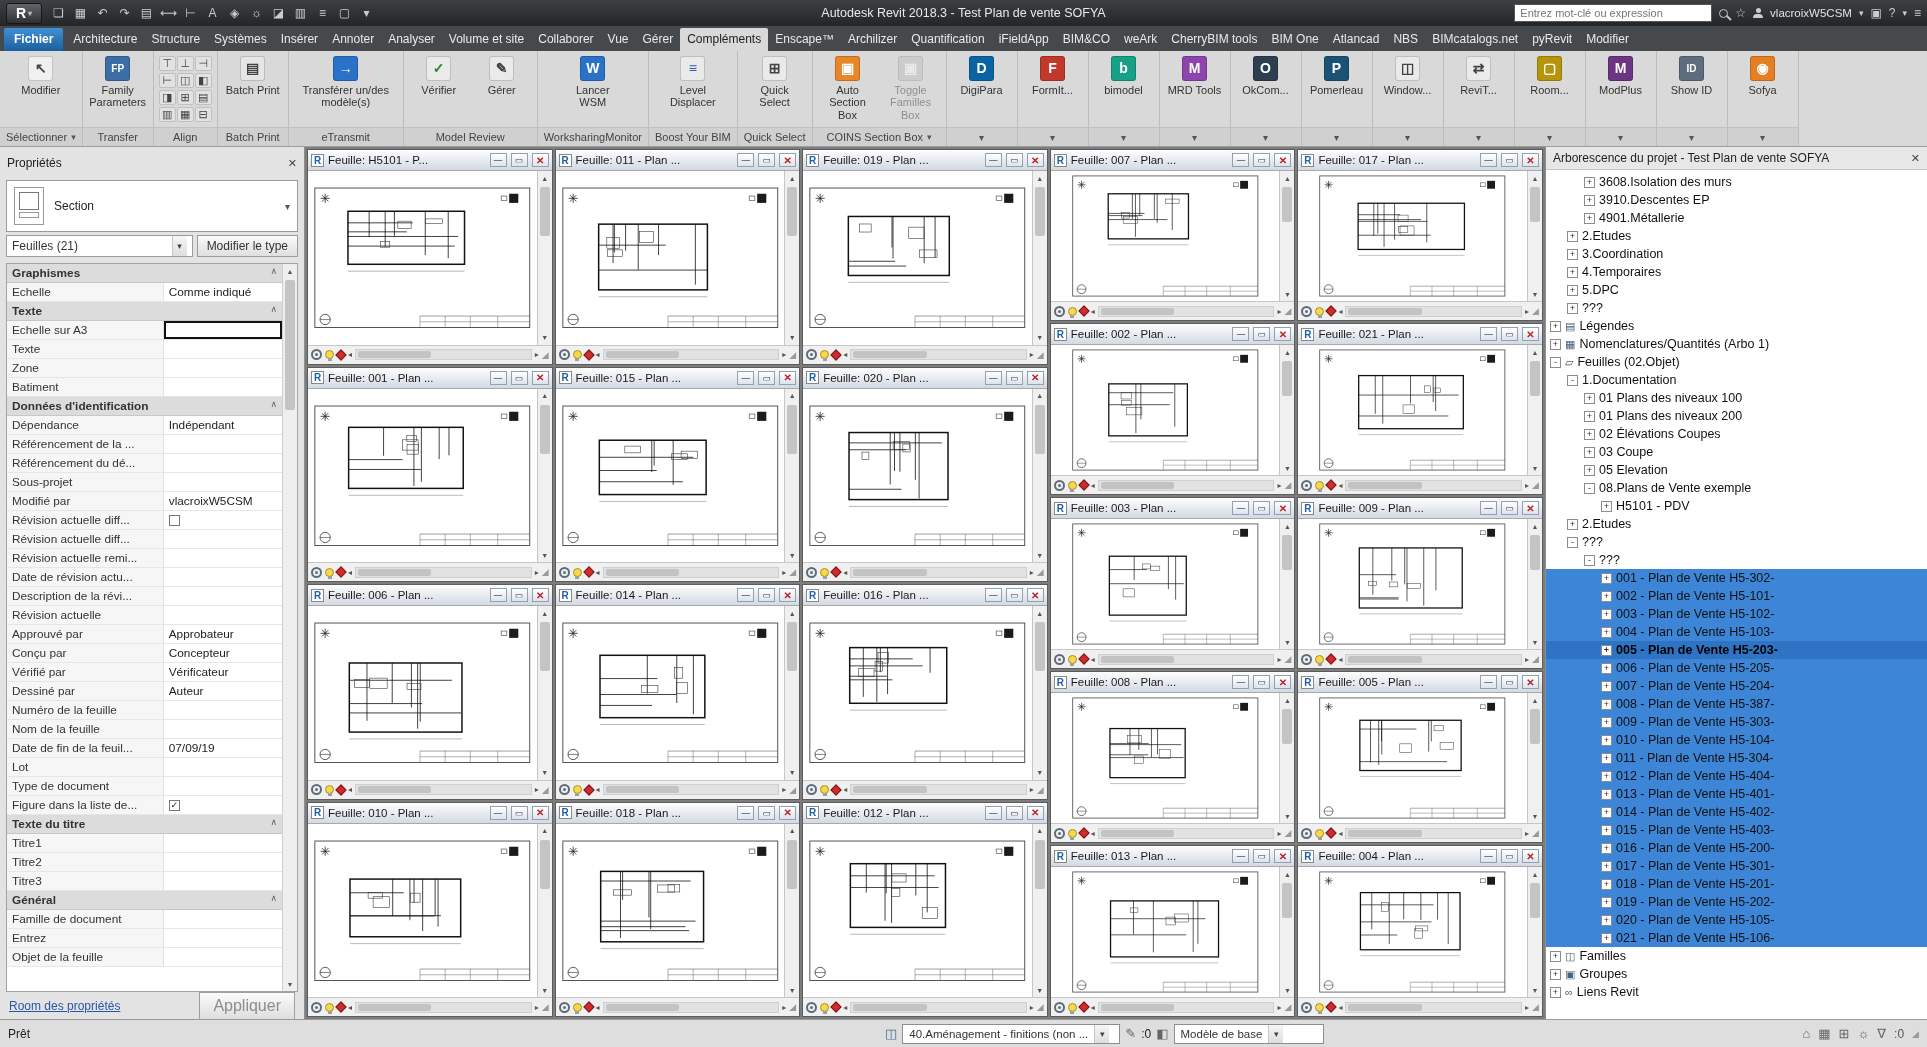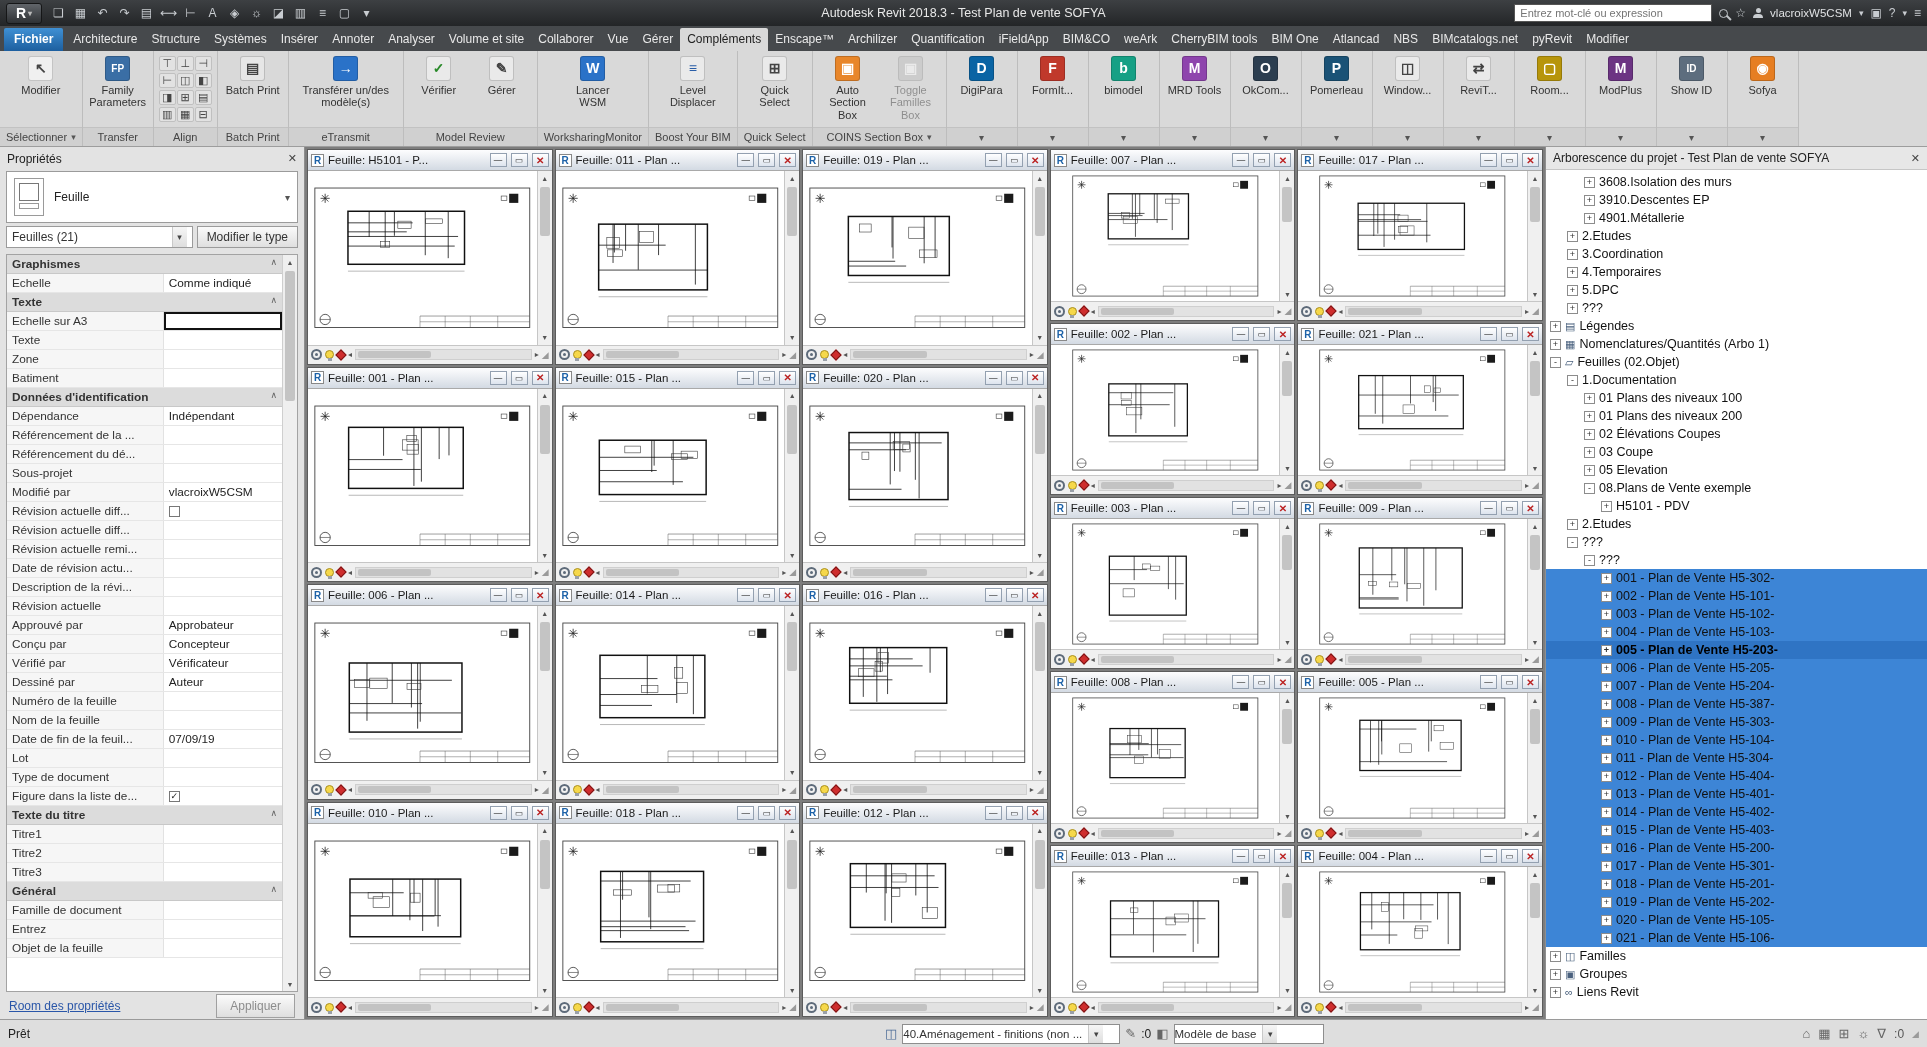--- a/index.html
+++ b/index.html
@@ -42,21 +42,21 @@
   .bicon{width:25px;height:25px;border-radius:3px;display:flex;align-items:center;justify-content:center;font-size:14px;font-weight:bold;border:1px solid rgba(0,0,0,.18)}
   .blabel{white-space:normal}
   .align-grid{display:grid;grid-template-columns:repeat(3,17px);grid-auto-rows:16px;gap:1px;padding-top:5px}
   .alignbtn{display:flex;align-items:center;justify-content:center;font-size:11px;color:#444;background:#e2e2e2;border:1px solid #c0c0c0;border-radius:2px}
 
   
   .workspace{flex:1;display:flex;min-height:0}
 
   
   .props{width:305px;background:#e3e3e3;border-right:1px solid #8f8f8f;display:flex;flex-direction:column;min-height:0}
-  .props-title{height:23px;display:flex;align-items:center;padding:0 7px;font-size:12px;color:#222}
+  .props-title{height:32px;display:flex;align-items:center;padding:0 7px;font-size:12px;color:#222}
   .props-title .x{margin-left:auto;color:#444;font-size:11px}
   .type-selector{margin:1px 6px 0;height:52px;background:#fff;border:1px solid #9b9b9b;display:flex;align-items:center;gap:10px;padding:0 7px}
   .sheetimg{width:30px;height:38px;background:#fff;border:1px solid #9a9a9a;position:relative}
   .sheetimg::before{content:"";position:absolute;inset:4px 4px 14px 4px;border:1px solid #777}
   .sheetimg::after{content:"";position:absolute;left:4px;right:4px;bottom:6px;height:4px;border:1px solid #999}
   .ts-chev{margin-left:auto;color:#555;font-size:10px;align-self:center}
   .combo-row{display:flex;margin:3px 6px;gap:4px;height:22px}
   .combo{flex:1;background:#fff;border:1px solid #9b9b9b;display:flex;align-items:center;padding:0 5px;font-size:12px;color:#333}
   .combo .dd{margin-left:auto;width:15px;height:100%;display:flex;align-items:center;justify-content:center;border-left:1px solid #c9c9c9;background:linear-gradient(#f6f6f6,#dedede);font-size:9px;color:#444}
   .modtype{flex:0 0 auto;border:1px solid #9b9b9b;background:linear-gradient(#fafafa,#dfdfdf);padding:0 9px;display:flex;align-items:center;font-size:12px;color:#333}
@@ -68,21 +68,21 @@
   .prow.editing .pval{border:2px solid #111;padding:0 3px}
   .pcheck{width:11px;height:11px;border:1px solid #777;background:#fff;display:inline-flex;align-items:center;justify-content:center;font-size:9px;color:#222}
   .psec{display:flex;height:19px;background:#dcdcdc;font-weight:bold;color:#333;padding:2px 5px;border-bottom:1px solid #c8c8c8;font-size:11.8px}
   .pcol{margin-left:auto;font-weight:normal;color:#666;font-size:9px}
   .pscroll{width:15px;background:#efefef;border-left:1px solid #cfcfcf;display:flex;flex-direction:column;align-items:center}
   .sarrow{height:14px;font-size:7px;color:#555;display:flex;align-items:center}
   .strack{flex:1;width:100%;position:relative}
   .sthumb{position:absolute;left:2px;right:2px;background:#c4c4c4;border-radius:2px}
   .props-footer{height:27px;display:flex;align-items:center;justify-content:space-between;padding:3px 9px}
   .helplink{color:#2a56a8;text-decoration:underline;font-size:12px}
-  .applybtn{border:1px solid #a0a0a0;background:linear-gradient(#fbfbfb,#dedede);padding:4px 13px;color:#8d8d8d;font-size:12px}
+  .applybtn{border:1px solid #a0a0a0;background:linear-gradient(#fbfbfb,#dedede);padding:4px 13px;color:#8d8d8d;font-size:16px}
 
   
   .mdi{flex:1;background:#7d7d7d;display:flex;gap:2px;padding:2px;min-width:0}
   .mcol{flex:1;display:flex;flex-direction:column;gap:2px;min-width:0}
   .win{background:#ececec;border:1px solid #5c5c5c;display:flex;flex-direction:column;flex:1;min-height:0}
   .wtitle{height:21px;background:linear-gradient(#fdfdfe,#d3dae3);display:flex;align-items:center;padding:0 3px;gap:4px;font-size:11.5px;color:#1a1a1a;border-bottom:1px solid #a9a9a9;white-space:nowrap;overflow:hidden}
   .wicon{width:13px;height:13px;background:#fff;border:1px solid #888;color:#1d62a8;font-size:10px;font-weight:bold;display:flex;align-items:center;justify-content:center;flex:0 0 auto}
   .wtext{overflow:hidden;text-overflow:ellipsis}
   .wbtn{width:17px;height:14px;border:1px solid #93a0b0;background:linear-gradient(#ffffff,#dde4ee);display:flex;align-items:center;justify-content:center;font-size:8.5px;color:#333;flex:0 0 auto}
   .wbtn.close{color:#b22;font-weight:bold;font-size:10px}
@@ -109,21 +109,21 @@
   .titem{height:18px;display:flex;align-items:center;gap:4px;white-space:nowrap;color:#111}
   .titem.selected{background:#3d85d6}
   .titem.bold{font-weight:bold;background:#2f74c4;color:#000}
   .expander{width:11px;height:11px;border:1px solid #8c8c8c;background:#fff;font-size:9px;line-height:9px;text-align:center;color:#333;flex:0 0 auto}
   .ticon{font-size:11px;color:#4a617e;flex:0 0 auto}
   .tlabel{overflow:hidden;text-overflow:ellipsis}
 
   
   .statusbar{height:28px;background:#dedede;border-top:1px solid #9a9a9a;display:flex;align-items:center;padding:0 8px;gap:6px;font-size:12px;color:#222;position:relative}
   .sb-center{position:absolute;left:885px;display:flex;gap:5px;align-items:center}
-  .sbdd{height:20px;background:#fff;border:1px solid #8e8e8e;display:flex;align-items:center;font-size:11.5px;color:#333;white-space:nowrap}
+  .sbdd{height:20px;background:#fff;border:1px solid #8e8e8e;display:flex;align-items:center;padding-left:6px;font-size:11.5px;color:#333;white-space:nowrap}
   .sbdd .dd{margin-left:6px;width:15px;height:100%;border-left:1px solid #c9c9c9;background:linear-gradient(#f6f6f6,#dedede);display:flex;align-items:center;justify-content:center;font-size:9px;color:#444}
   .sbico{font-size:13px;color:#4a6a96}
   .sbico.gray{color:#666}
   .sb-right{margin-left:auto;display:flex;gap:8px;align-items:center;color:#555}
 </style>
 </head>
 <body>
 
 <div class="app">
 
@@ -463,21 +463,21 @@
 
   <div class="workspace">
 
     <div class="props">
       <div class="props-title">
         <span>Propriétés</span>
         <span class="x">✕</span>
       </div>
       <div class="type-selector">
         <span class="sheetimg"></span>
-        <span>Feuille</span>
+        <span>Section</span>
         <span class="ts-chev">▾</span>
       </div>
       <div class="combo-row">
         <div class="combo">
           <span>Feuilles (21)</span>
           <span class="dd">▾</span>
         </div>
         <div class="modtype">Modifier le type</div>
       </div>
       <div class="pgridwrap">

